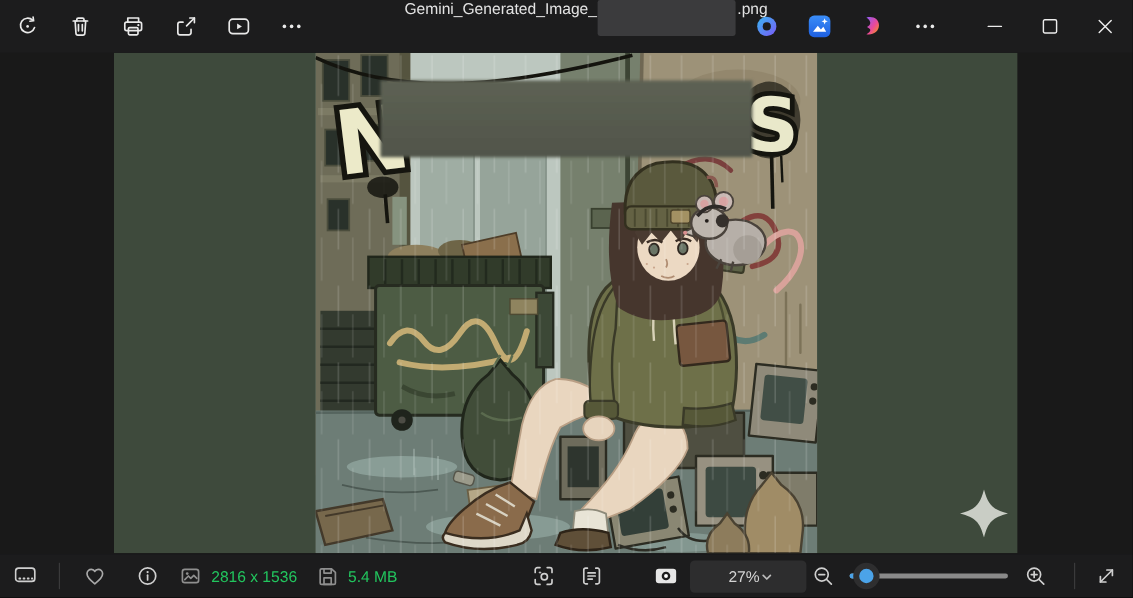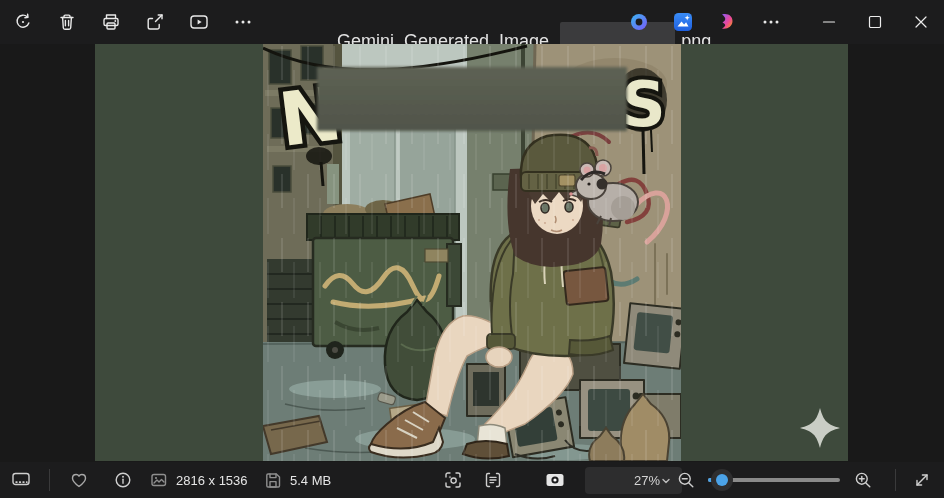--- a/index.html
+++ b/index.html
@@ -14,40 +14,40 @@
   .tb-left { position:absolute; left:3px; top:0; height:44px; display:flex; align-items:center; gap:4px; }
   .edit-btn {
     display:flex; align-items:center; gap:7px; height:33px; padding:0 13px 0 10px;
     background:#6cb2e9; color:#15232e; border-radius:6px; font-size:13.5px; cursor:pointer;
   }
   .edit-btn svg { display:block; }
   .icon-btn {
     width:40px; height:34px; border-radius:5px; display:flex; align-items:center; justify-content:center;
     color:#e9e9e9; cursor:pointer;
   }
-  .filename { position:absolute; left:337px; top:0; height:52px; display:flex; align-items:flex-end; font-size:18px; color:#e3e3e3; }
+  .filename { position:absolute; left:337px; top:0; height:52px; display:flex; align-items:flex-start; font-size:13px; color:#e3e3e3; }
   .redacted-title { width:115px; height:30px; margin:0 1px; background:#3b3b3d; border-radius:2px; filter:blur(.4px); }
   .tb-apps { position:absolute; left:619px; top:0; height:44px; display:flex; align-items:center; gap:4px; }
   .caption-controls { position:absolute; right:0; top:0; height:44px; display:flex; }
   .cap-btn { width:46px; height:44px; display:flex; align-items:center; justify-content:center; color:#ececec; cursor:pointer; }
   
   .canvas { position:absolute; left:0; top:44px; width:944px; height:418px; background:#191919; }
   .photo { position:absolute; left:95px; top:0; width:753px; height:417px; display:block; }
   
   .statusbar { position:absolute; left:0; top:462px; width:944px; height:36px; background:#1c1c1d; }
   .sb-btn {
     position:absolute; top:4px; width:28px; height:28px; border-radius:4px;
     display:flex; align-items:center; justify-content:center; color:#cfcfcf; cursor:pointer;
   }
   .sb-divider { position:absolute; top:7px; width:1px; height:22px; background:#3a3a3b; }
-  .sb-meta { position:absolute; top:0; height:36px; display:flex; align-items:center; gap:8px; color:#e5e5e5; font-size:13px; }
+  .sb-meta { position:absolute; top:0; height:36px; display:flex; align-items:center; gap:8px; color:#22c55e; font-size:13px; }
   .zoom-box {
     position:absolute; left:575px; top:5px; width:97px; height:27px; background:#2d2d2e; border-radius:4px;
-    display:flex; align-items:center; justify-content:flex-end; padding:0 10px 0 15px;
-    color:#d4d4d4; font-size:13px; cursor:pointer;margin-left:10px;
+    display:flex; align-items:center; justify-content:center; padding:0 10px 0 15px;
+    color:#d4d4d4; font-size:13px; cursor:pointer;
   }
   .slider { position:absolute; left:706px; top:0; width:136px; height:36px; cursor:pointer; }
   .slider .track { position:absolute; left:2px; right:2px; top:16px; height:4px; border-radius:2px; background:#8a8a8a; }
   .slider .fill  { position:absolute; left:2px; top:16px; width:14px; height:4px; border-radius:2px; background:#4ba3e8; }
   .slider .thumb-halo { position:absolute; left:5px; top:7px; width:22px; height:22px; border-radius:50%; background:#2e2e2f; }
   .slider .thumb { position:absolute; left:10px; top:12px; width:12px; height:12px; border-radius:50%; background:#4ba3e8; }
 </style>
 </head>
 <body>
 

